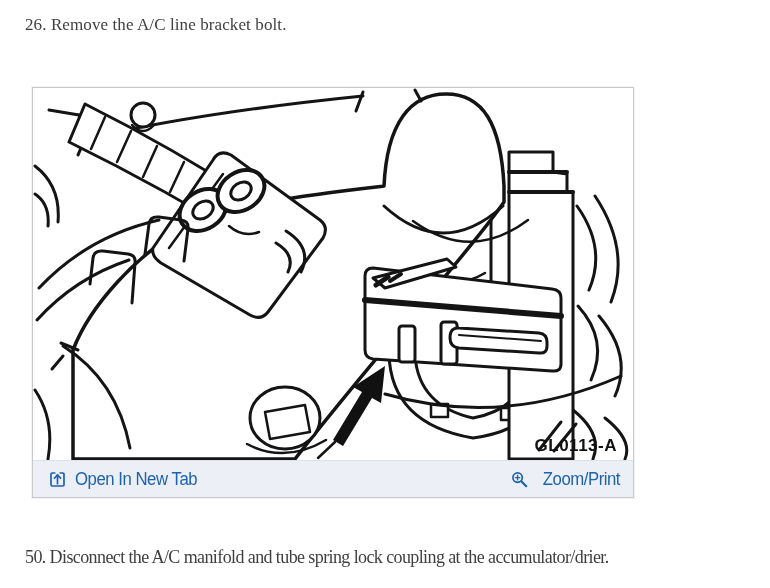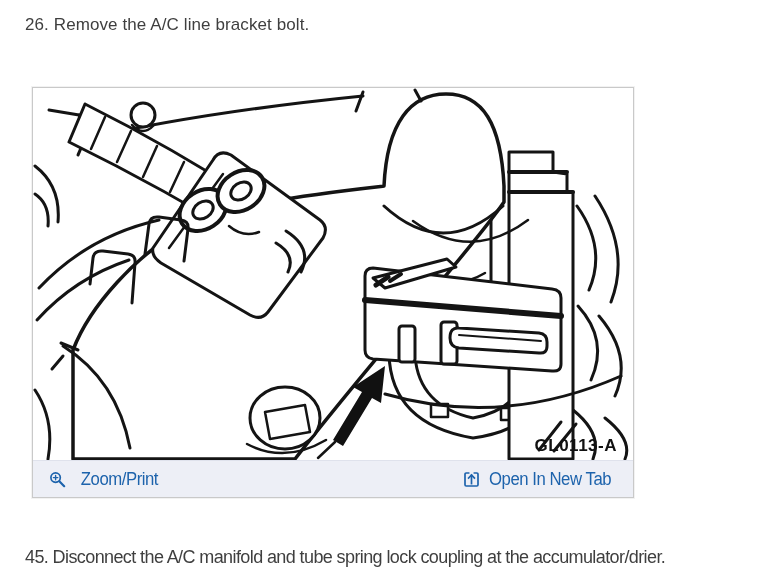--- a/index.html
+++ b/index.html
@@ -1,18 +1,18 @@
 <!DOCTYPE html>
 <html><head>
 <meta charset="utf-8">
 <style>
   html,body{margin:0;padding:0;background:#ffffff;}
   body{width:770px;height:588px;font-family:"Liberation Sans",sans-serif;overflow:hidden;}
   .page{padding:13px 0 0 25px;}
-  .step{color:#3f3f3f;margin:0;}
+  .step{color:#3f3f3f;margin:0;font-family:Liberation Serif, serif;}
   .step-26{font-size:17px;line-height:23px;letter-spacing:0.1px;}
   .step-27{font-size:18px;line-height:24px;letter-spacing:-0.6px;margin-top:47px;}
   .frame{margin-top:51px;width:600px;border:1px solid #c9c9c9;background:#fff;box-shadow:0 0 0 1px #f2f2f2;}
   .art{width:600px;height:372px;display:block;}
   .art svg{display:block;}
   .toolbar{height:37px;background:#edeff6;border-top:1px solid #dfe2ec;display:flex;align-items:center;justify-content:space-between;padding:0 13px 0 16px;box-sizing:border-box;}
   .tb-link{display:flex;align-items:center;gap:9px;text-decoration:none;color:#1d63ac;font-size:18px;letter-spacing:-0.5px;cursor:pointer;}
   .tb-link .lbl{transform:scaleX(0.93);transform-origin:left center;display:inline-block;}
   .tb-link.right .lbl{transform-origin:right center;}
   .ic{flex:0 0 auto;}
@@ -137,38 +137,38 @@
           </g>
         </g>
 
         <path d="M352,278 L348,315 L339,310 L310,358 L300,352 L329,304 L320,299 Z" fill="#111"></path>
 
         <text x="584" y="363" text-anchor="end" font-family="Liberation Sans, sans-serif" font-size="17" font-weight="bold" letter-spacing="0.5" fill="#111">GL0113-A</text>
       </svg>
     </div>
 
     <figcaption class="toolbar">
+      <a class="tb-link left" href="#">
+        <svg class="ic" width="17" height="17" viewBox="0 0 17 17">
+          <g stroke="#1d63ac" fill="none" stroke-width="1.7" stroke-linecap="square">
+            <path d="M5.6,2 H3.2 Q2,2 2,3.2 V13.8 Q2,15 3.2,15 H13.8 Q15,15 15,13.8 V3.2 Q15,2 13.8,2 H11.4"></path>
+            <path d="M8.5,12.6 V4.4"></path>
+            <path d="M5.6,7 L8.5,4 L11.4,7" fill="none"></path>
+          </g>
+        </svg>
+        <span class="lbl">Open In New Tab</span>
+      </a>
       <a class="tb-link right" href="#">
         <svg class="ic" width="17" height="17" viewBox="0 0 17 17">
           <g stroke="#1d63ac" fill="none" stroke-linecap="round">
             <circle cx="6.6" cy="6.6" r="4.7" stroke-width="1.7"></circle>
             <path d="M10.3,10.3 L15.2,15.2" stroke-width="2.2"></path>
             <path d="M6.6,4.4 V8.8 M4.4,6.6 H8.8" stroke-width="1.4"></path>
           </g>
         </svg>
         <span class="lbl">Zoom/Print</span>
       </a>
-      <a class="tb-link left" href="#">
-        <svg class="ic" width="17" height="17" viewBox="0 0 17 17">
-          <g stroke="#1d63ac" fill="none" stroke-width="1.7" stroke-linecap="square">
-            <path d="M5.6,2 H3.2 Q2,2 2,3.2 V13.8 Q2,15 3.2,15 H13.8 Q15,15 15,13.8 V3.2 Q15,2 13.8,2 H11.4"></path>
-            <path d="M8.5,12.6 V4.4"></path>
-            <path d="M5.6,7 L8.5,4 L11.4,7" fill="none"></path>
-          </g>
-        </svg>
-        <span class="lbl">Open In New Tab</span>
-      </a>
     </figcaption>
   </figure>
 
-  <p class="step step-27">45. Disconnect the A/C manifold and tube spring lock coupling at the accumulator/drier.</p>
+  <p class="step step-27">50. Disconnect the A/C manifold and tube spring lock coupling at the accumulator/drier.</p>
 
 </div>
 
 </body></html>

